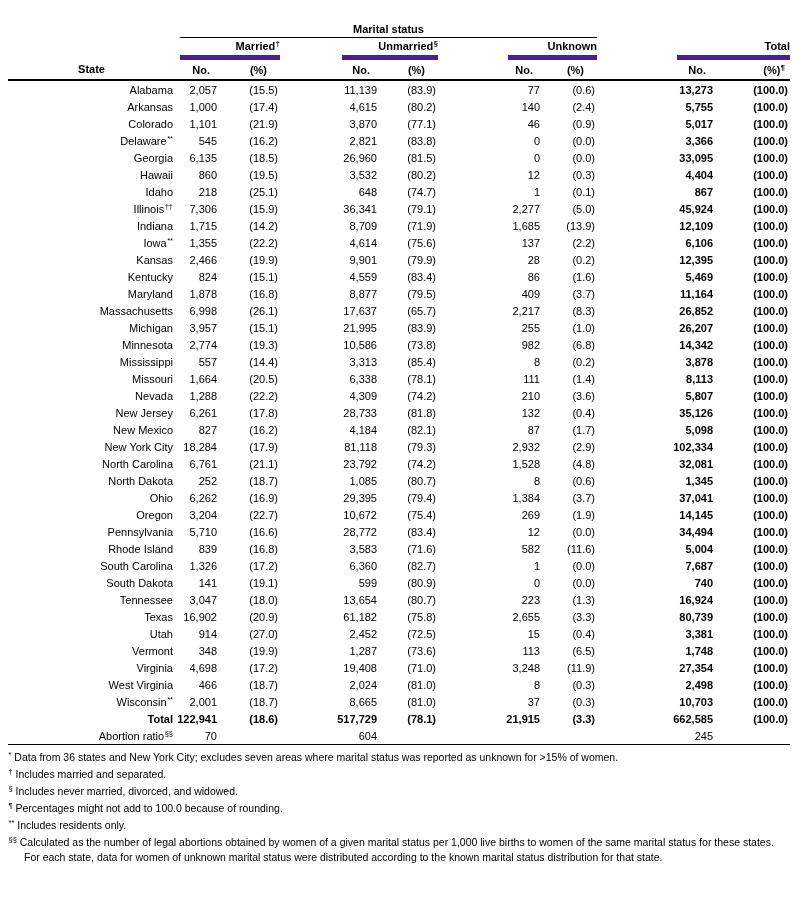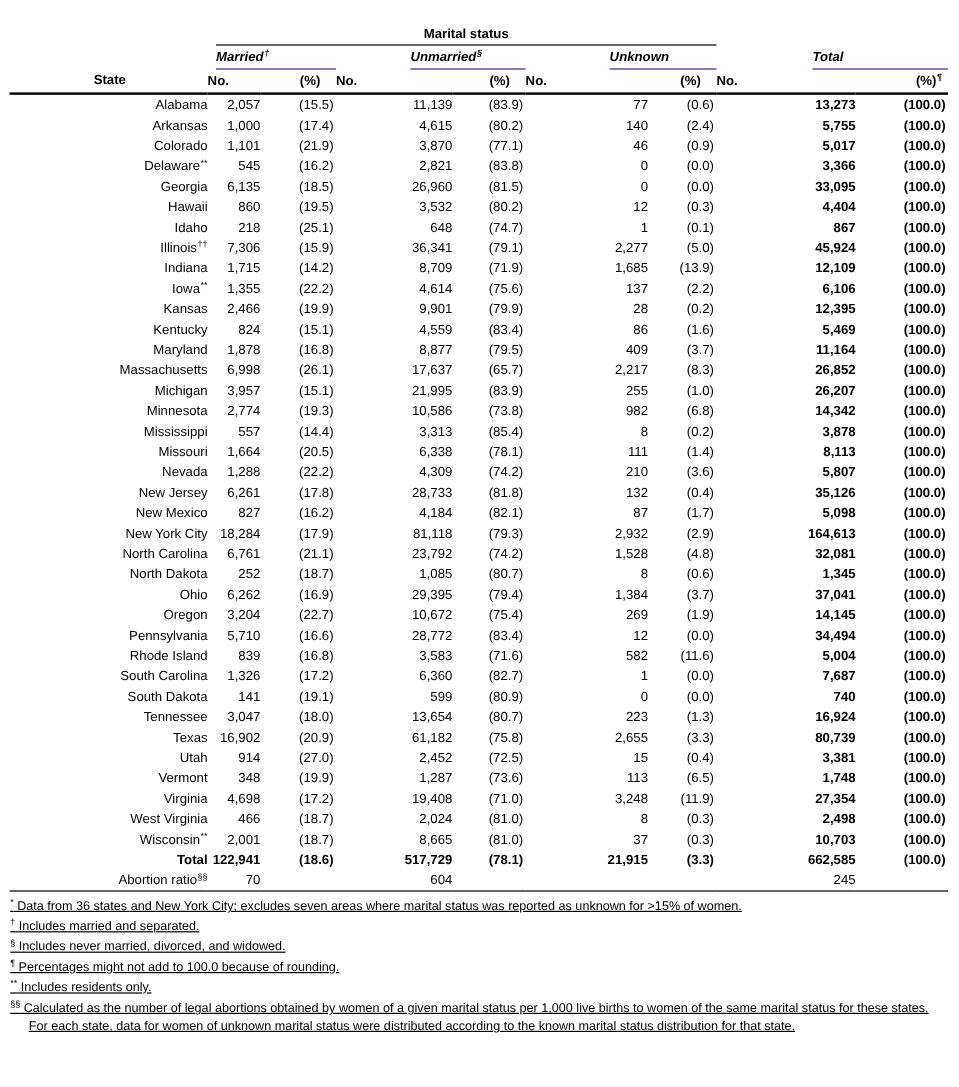--- a/index.html
+++ b/index.html
@@ -28,48 +28,48 @@
 
   
   .th-state { text-align:left; vertical-align:bottom; padding:0 0 4px 2px; }
   .th-ms { vertical-align:bottom; height:32px; }
   .ms-line {
     margin-left:7px; border-bottom:1px solid #000;
     text-align:center; padding-bottom:2px; font-weight:bold;
   }
   .grp-row th { vertical-align:bottom; height:20px; }
   .grp {
-    border-bottom:1px solid #4c1d95; text-align:left;
-    padding:2px 0 3px 0; font-weight:bold;font-style:italic;
+    border-bottom:5px solid #4c1d95; text-align:right;
+    padding:2px 0 3px 0; font-weight:bold;
   }
   .g-married   { margin-left:7px; }
   .g-unmarried { margin-left:62px; }
   .g-unknown   { margin-left:70px; }
   .g-total     { margin-left:80px; }
   .sub-row th { height:19px; vertical-align:middle; border-bottom:2px solid #000; }
   .th-state   { border-bottom:2px solid #000;text-align:center; }
-  .h-no  { text-align:left; padding-right:7px; }
+  .h-no  { text-align:right; padding-right:7px; }
   .h-pct { text-align:right; padding-right:13px; }
   .h-pct-t { padding-right:5px; }
 
   
   tbody td { height:17px; vertical-align:middle; white-space:nowrap; }
   .c-state { text-align:right; padding-left:2px; }
   .c-no  { text-align:right; }
   .c-pct { text-align:right; padding-right:2px; }
   .c-tot { font-weight:bold; }
   .bold-row td { font-weight:bold; }
   .plain-row td, .plain-row .c-tot { font-weight:normal; }
   tbody tr:last-child td { border-bottom:1px solid #000; }
 
   
   .footnotes { margin-top:5px; padding-right:2px; }
   .footnotes p {
     margin:0 0 2px 0; font-size:10.5px; line-height:15px;
-    padding-left:16px; text-indent:-16px;text-decoration:underline;
+    padding-left:16px; text-indent:-16px;
   }
 </style>
 </head>
 <body>
 
 <div class="page">
 
 
   <table>
     <colgroup>
@@ -351,21 +351,21 @@
           <td class="c-pct c-tot">(100.0)</td>
         </tr>
         <tr>
           <td class="c-state">New York City</td>
           <td class="c-no">18,284</td>
           <td class="c-pct">(17.9)</td>
           <td class="c-no">81,118</td>
           <td class="c-pct">(79.3)</td>
           <td class="c-no">2,932</td>
           <td class="c-pct">(2.9)</td>
-          <td class="c-no c-tot">164,613</td>
+          <td class="c-no c-tot">102,334</td>
           <td class="c-pct c-tot">(100.0)</td>
         </tr>
         <tr>
           <td class="c-state">North Carolina</td>
           <td class="c-no">6,761</td>
           <td class="c-pct">(21.1)</td>
           <td class="c-no">23,792</td>
           <td class="c-pct">(74.2)</td>
           <td class="c-no">1,528</td>
           <td class="c-pct">(4.8)</td>

